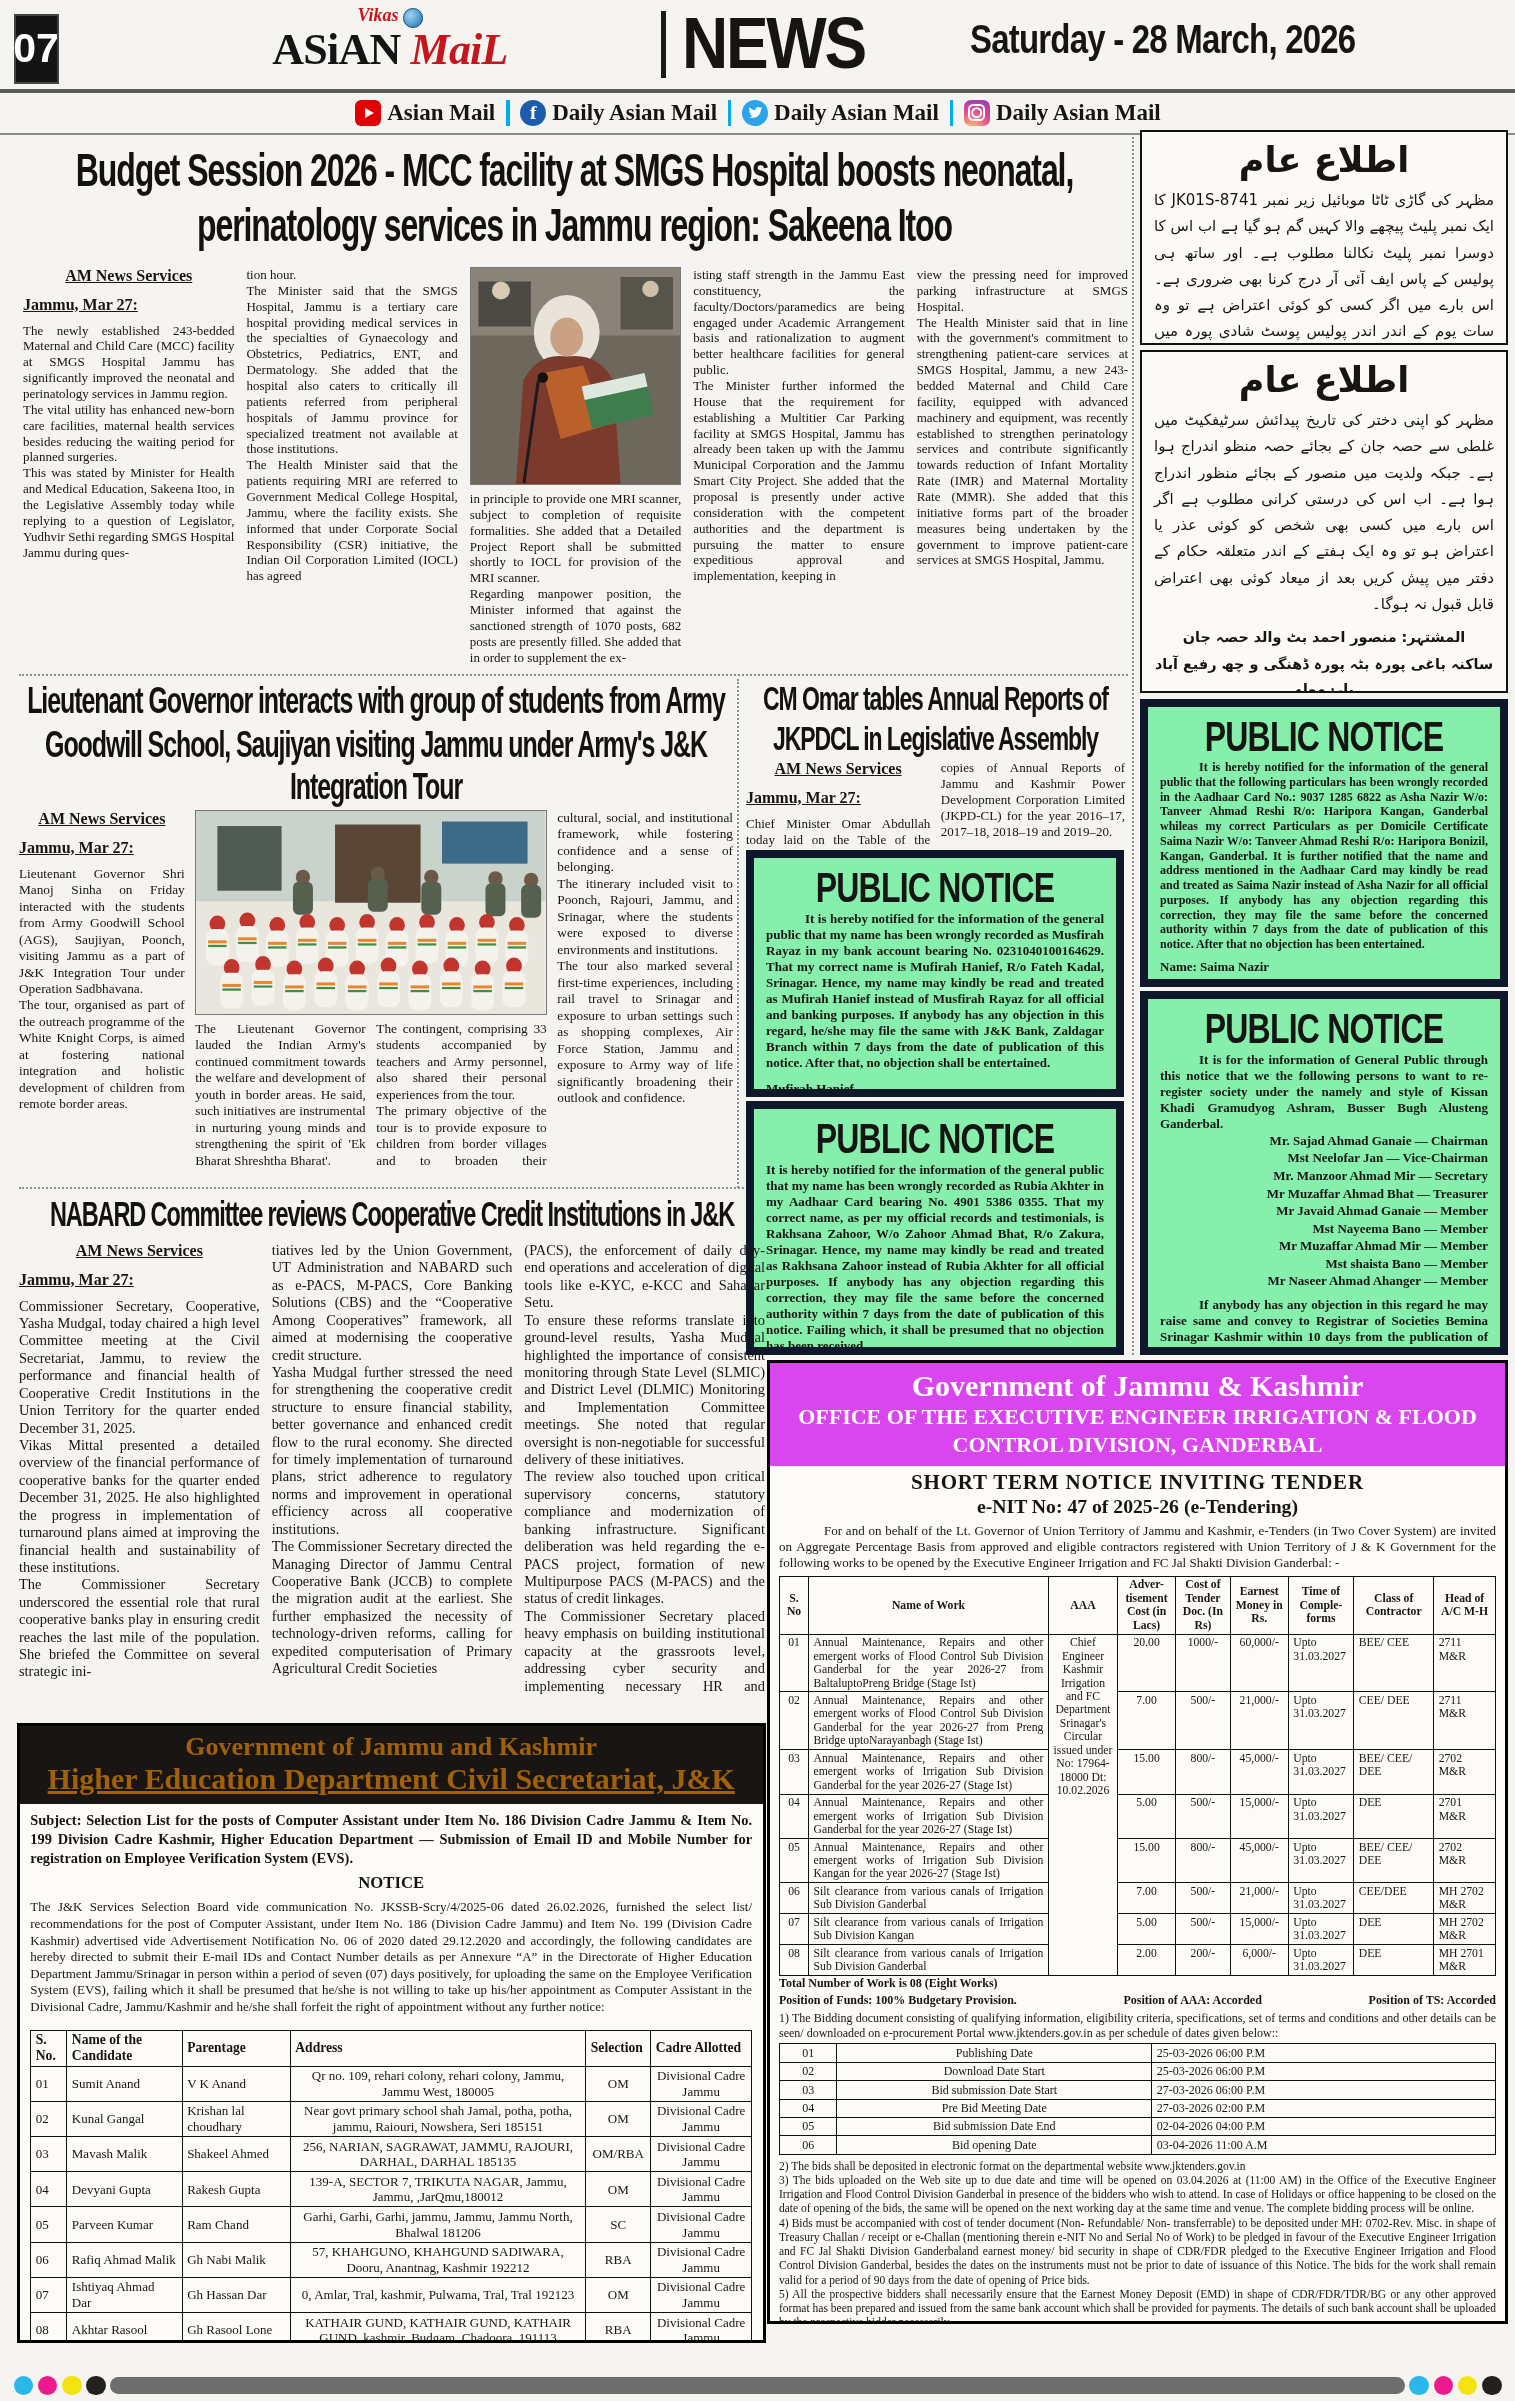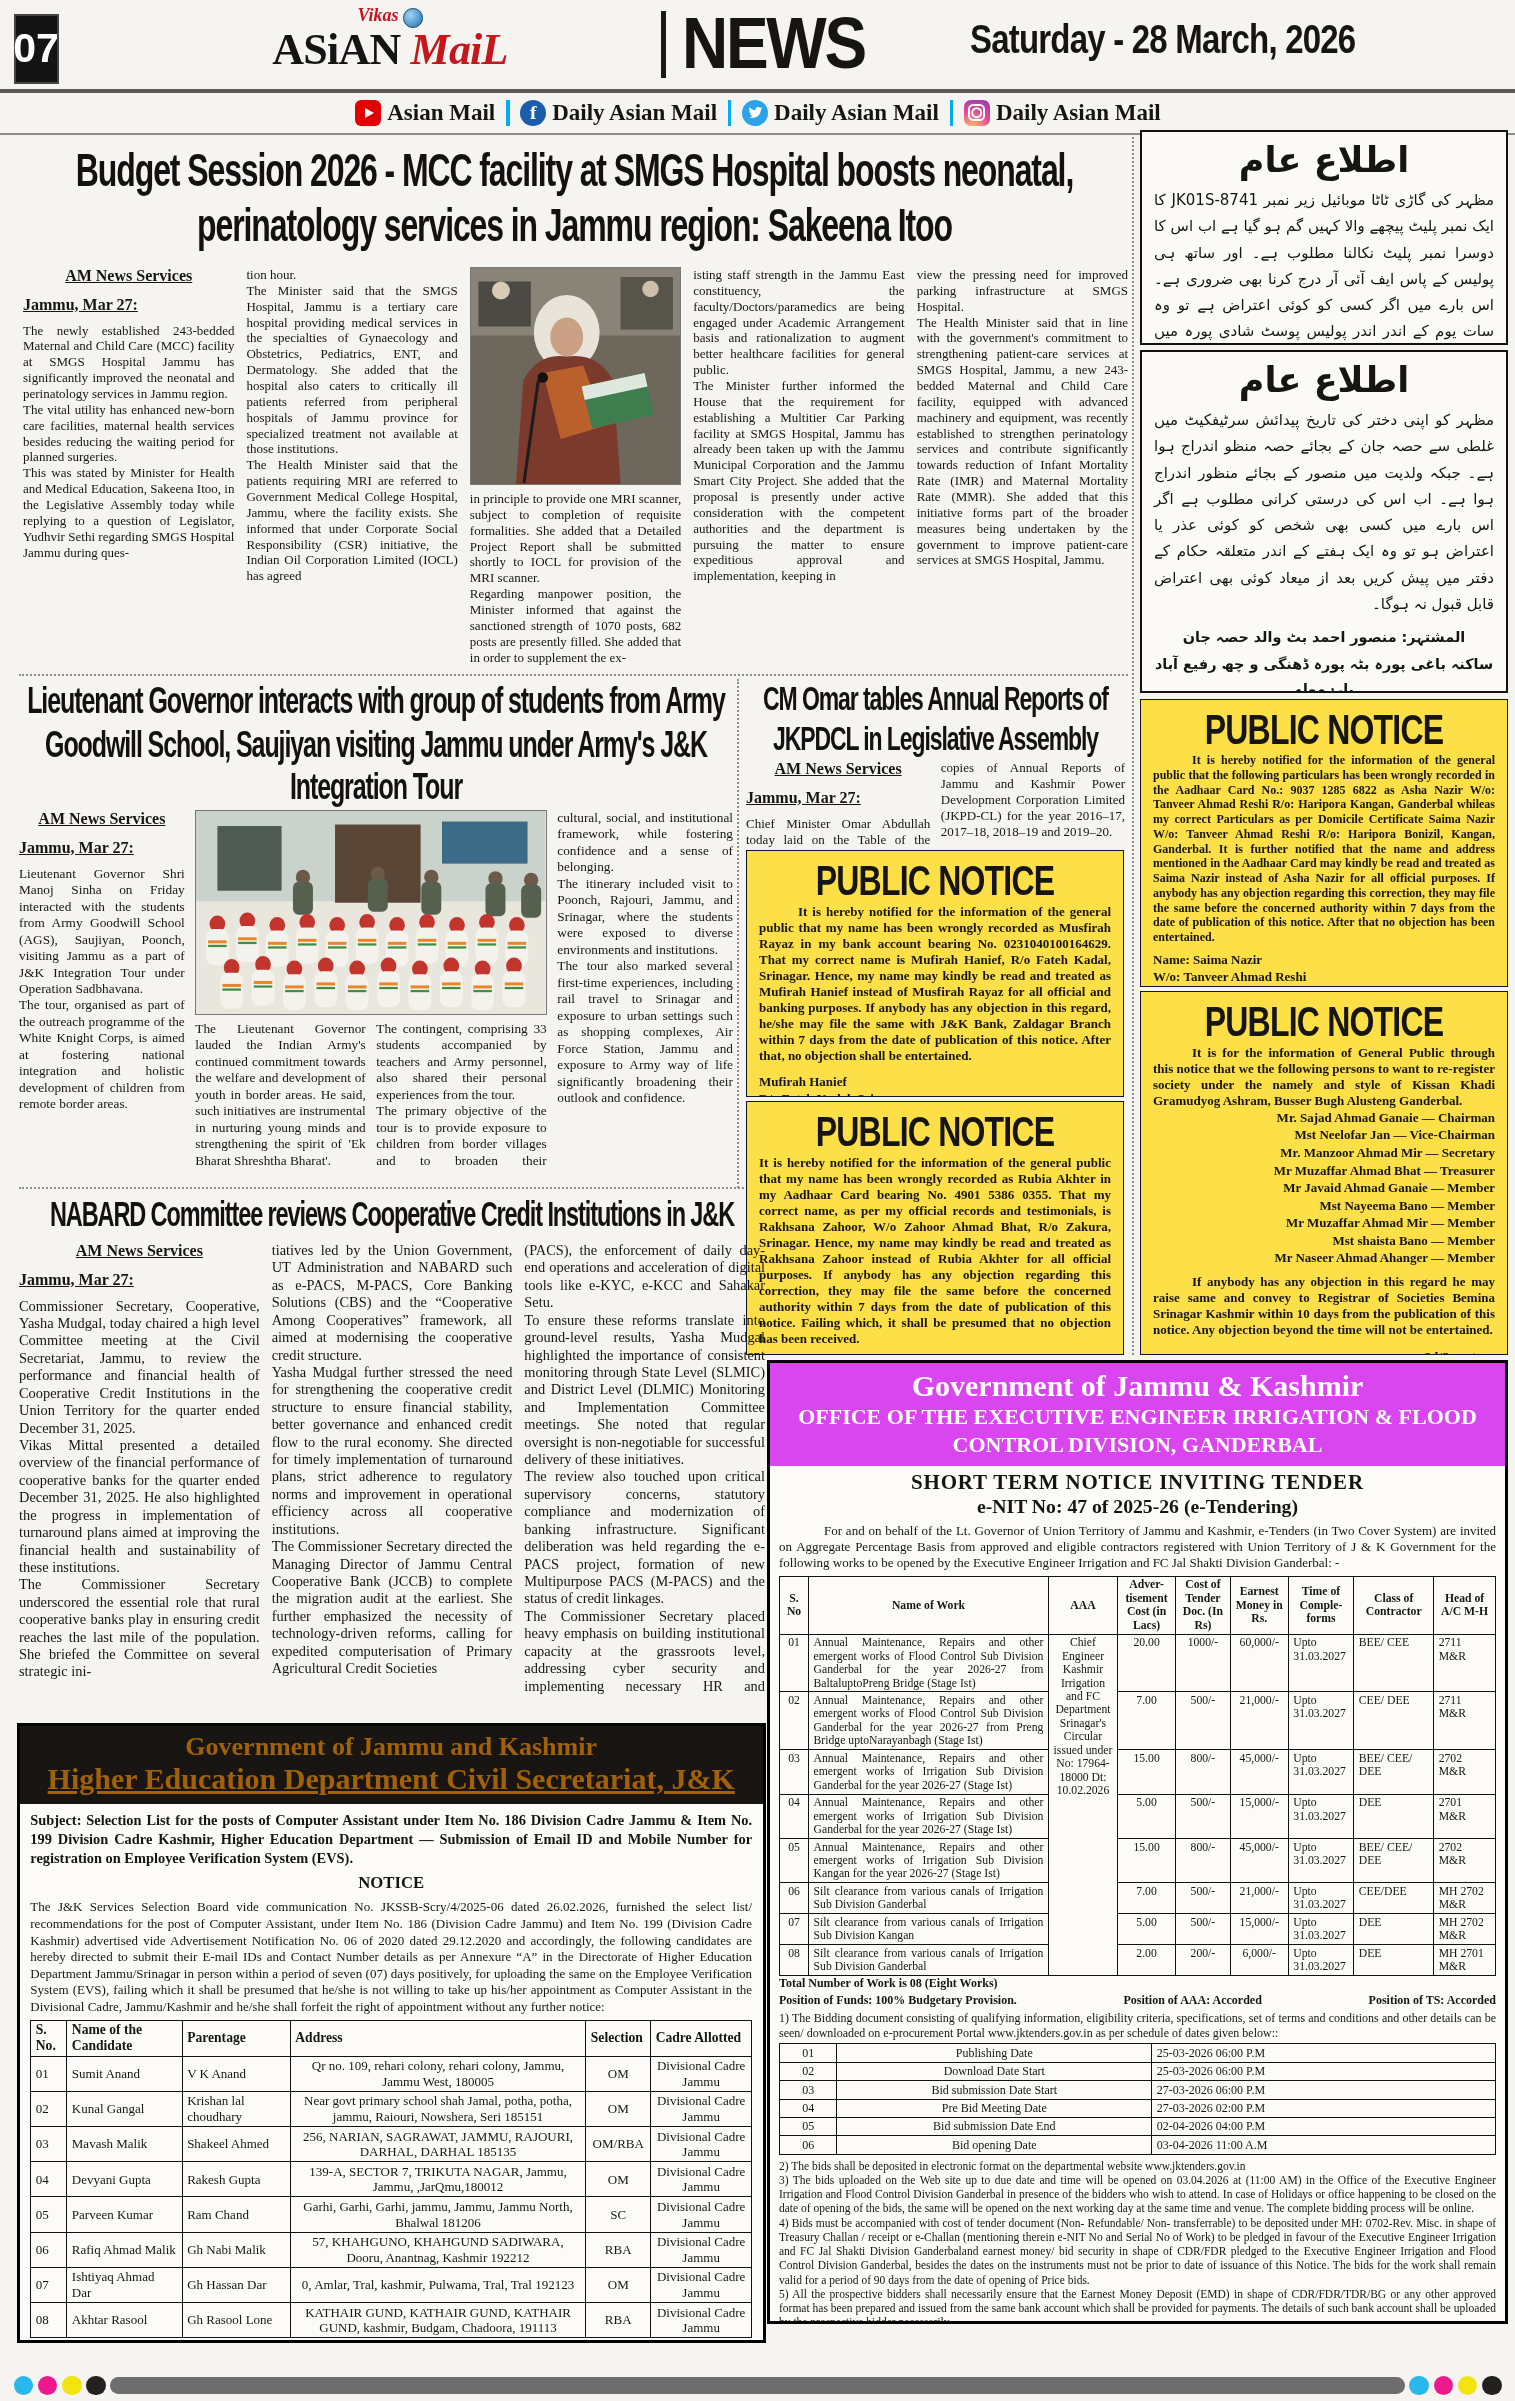--- a/index.html
+++ b/index.html
@@ -71,21 +71,21 @@
   #lg-subcols .col { flex:1; }
 
   
   #cm-article { position:absolute; left:746px; top:680px; width:379px; height:168px; overflow:hidden; }
   #cm-head-wrap { height:80px; }
   #cm-headline { font-size:23px; }
   #cm-body { gap:10.6px; }
   #cm-body .col { flex:1; font-size:13px; line-height:1.24; }
 
   
-  .pn-box { position:absolute; border:1px solid #0f172a; background:#fde047; padding:6px 12px; overflow:hidden; }
+  .pn-box { position:absolute; border:8px solid #0f172a; background:#86efac; padding:6px 12px; overflow:hidden; }
   .pn-title-wrap { height:47px; }
   .pn-title { font:900 32px "Liberation Sans", sans-serif; letter-spacing:-0.8px; text-align:center; transform:scaleY(1.3); transform-origin:top center; }
   .pn-body { font:bold 13px/1.23 "Liberation Serif", serif; text-align:justify; }
   .pn-body .indent { display:inline-block; width:39px; }
   .pn-sign { font:bold 13px/1.3 "Liberation Serif", serif; margin-top:10.6px; }
   .pn-sign-right { text-align:right; }
   .pn-members { font:bold 13px/1.35 "Liberation Serif", serif;text-align:right; }
 
   
   #nabard { position:absolute; left:19px; top:1194px; width:746px; height:524px; overflow:hidden; }
@@ -98,21 +98,21 @@
   #hed { position:absolute; left:16.7px; top:1723px; width:749px; height:620px; border:3px solid #000; background:#fcfbf8; overflow:hidden; }
   #hed-black { background:#181512; color:#a16207; text-align:center; padding:6px 7.6px 7.6px; }
   #hed-gov { font:bold 26px "Liberation Serif", serif; }
   #hed-dept { font:bold 30px "Liberation Serif", serif;text-decoration:underline; }
   #hed-inner { padding:7.6px 10.6px 4.5px; }
   #hed-subject { font:bold 14.4px/1.3 "Liberation Serif", serif; text-align:justify; }
   #hed-notice-label { font:bold 16.7px "Liberation Serif", serif; text-align:center; margin:6px 0; }
   #hed-bodytext { font:13px/1.28 "Liberation Serif", serif; text-align:justify; }
   table { border-collapse:collapse; width:100%; }
   .dtable th, .dtable td { border:1.5px solid #111; padding:1.5px 4.5px; font-family:"Liberation Serif", serif; }
-  #hed-table { margin-top:4px; }
+  #hed-table { margin-top:14px; }
   #hed-table th { font:bold 13.6px "Liberation Serif", serif; text-align:left; }
   #hed-table td { font:13px/1.2 "Liberation Serif", serif; }
   #hed-table td.c { text-align:center; }
 
   
   #tender { position:absolute; left:767px; top:1360px; width:741px; height:964px; border:3px solid #000; background:#fcfbf8; overflow:hidden; }
   #tender-black { background:#d946ef; color:#fff; text-align:center; padding:6px 4.5px 7.6px; }
   #tender-gov { font:bold 30px "Liberation Serif", serif; }
   #tender-office { font:bold 22px/1.25 "Liberation Serif", serif; }
   #tender-inner { padding:4.5px 9px; }

